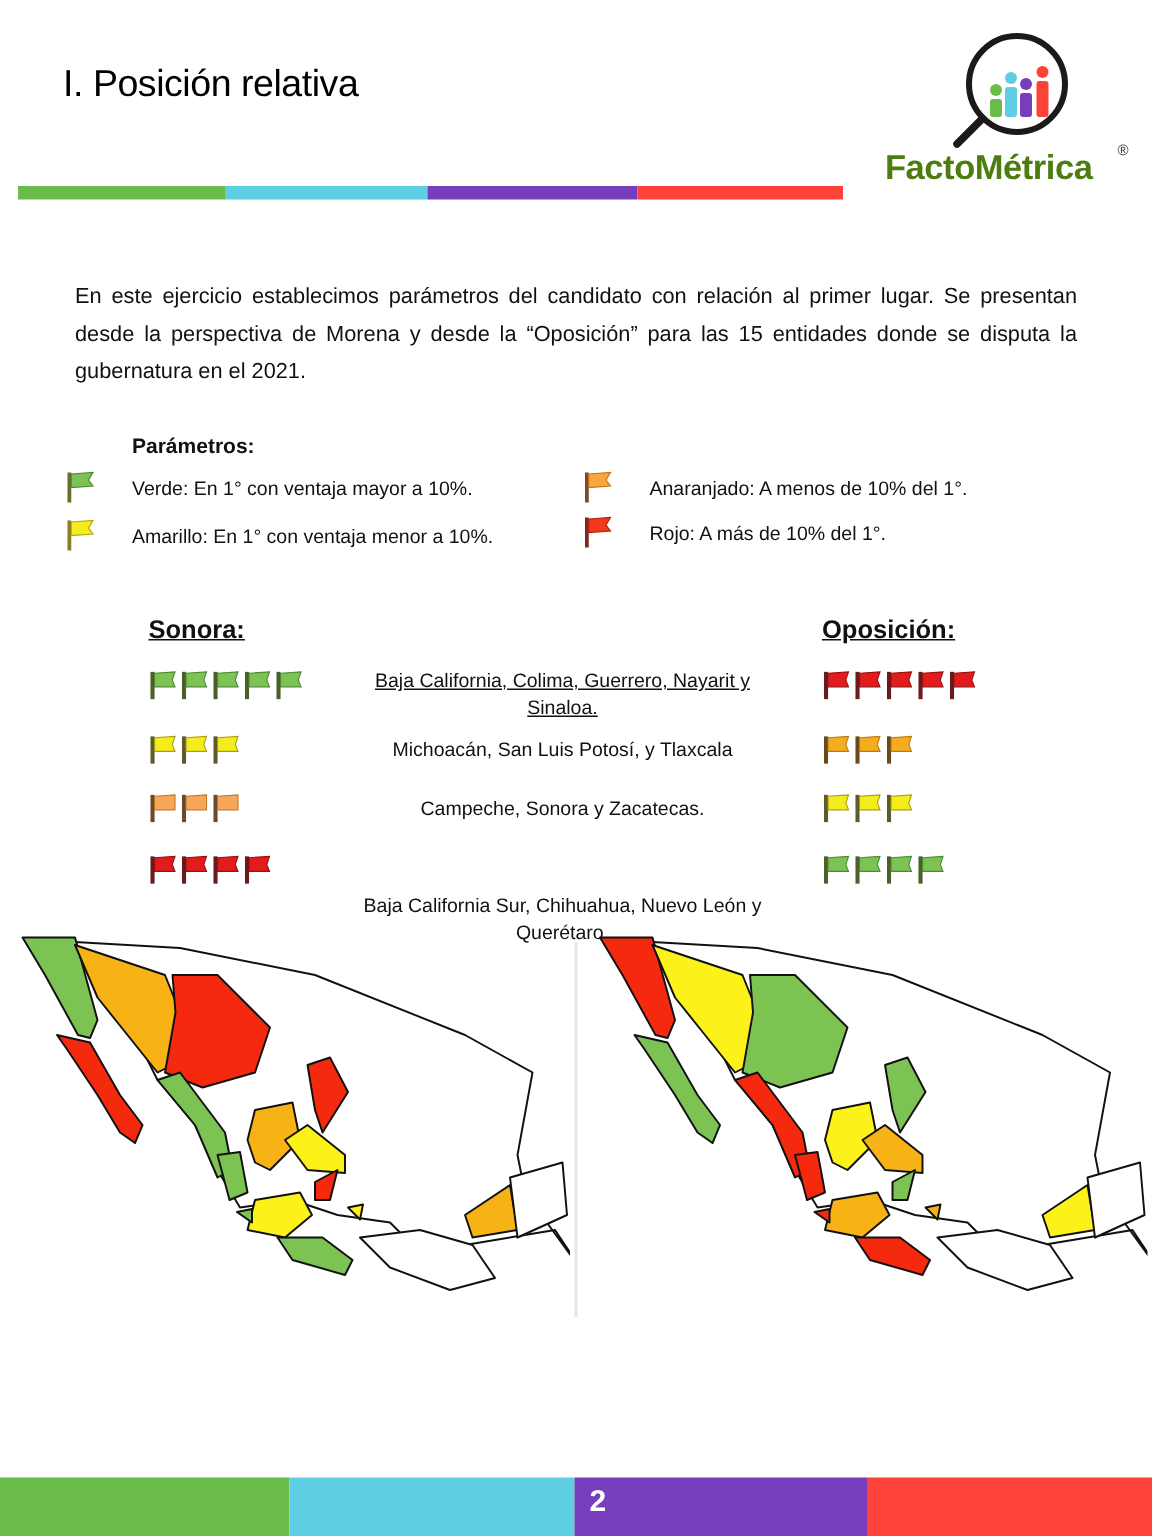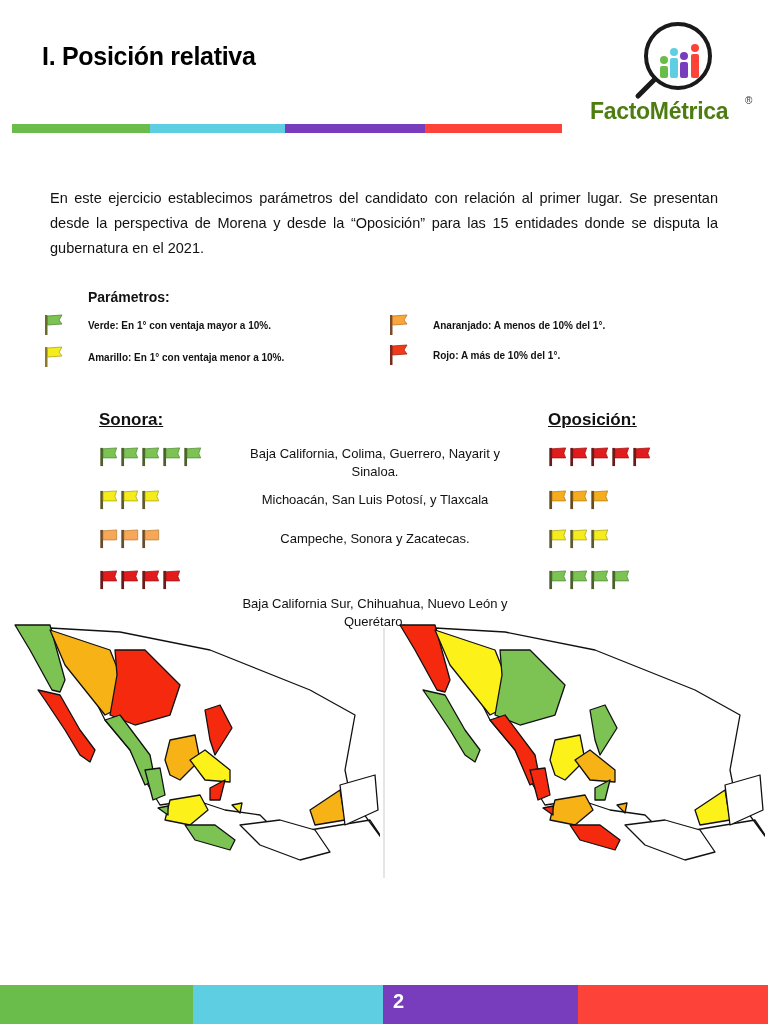--- a/index.html
+++ b/index.html
@@ -1,32 +1,32 @@
 <!DOCTYPE html>
 <html><head>
 <meta charset="utf-8">
 <style>
   * { box-sizing: border-box; margin: 0; padding: 0; }
   html, body { width: 768px; height: 1024px; background: #ffffff; overflow: hidden; }
   body { position: relative; font-family: "Liberation Sans", "DejaVu Sans", sans-serif; color: #111; }
 
-  .page-title { position: absolute; left: 42px; top: 42px; font-size: 25px; font-weight: bold; letter-spacing: -0.3px; color: #000; }
+  .page-title { position: absolute; left: 42px; top: 42px; font-size: 25px; font-weight: normal; letter-spacing: -0.3px; color: #000; }
 
   .top-bar { position: absolute; left: 12px; top: 124px; width: 550px; height: 9px; display: flex; }
   .top-bar span { display: block; height: 100%; }
 
   .logo { position: absolute; left: 585px; top: 20px; width: 180px; height: 110px; }
   .logo svg { position: absolute; left: 45px; top: 0; }
   .logo-text { position: absolute; left: 5px; top: 78px; font-size: 23px; font-weight: bold; color: #4d7c0f; letter-spacing: -0.3px; white-space: nowrap; }
   .logo-reg { position: absolute; left: 160px; top: 75px; font-size: 10px; color: #333; }
 
   .intro { position: absolute; left: 50px; top: 186px; width: 668px; font-size: 14.5px; line-height: 25px; text-align: justify; color: #111; }
 
   .params-title { position: absolute; left: 88px; top: 289px; font-size: 14px; font-weight: bold; }
-  .param { position: absolute; font-size: 10px; display: flex; align-items: center; font-weight: bold; }
+  .param { position: absolute; font-size: 13px; display: flex; align-items: center; }
   .param .flag { position: absolute; }
   .param-label { white-space: nowrap; }
 
   .flag { display: inline-block; width: 20px; height: 22px; }
 
   .col-title { position: absolute; font-size: 17px; font-weight: bold; text-decoration: underline; }
 
   .row-flags { position: absolute; display: flex; gap: 2px; }
   .row-flags .flag { width: 19px; height: 20px; }
   .row-text { position: absolute; left: 225px; width: 300px; text-align: center; font-size: 13px; line-height: 18px; color: #111; }
@@ -118,21 +118,21 @@
     </svg>
   <svg class="flag" viewBox="0 0 20 22">
       <rect x="1" y="1" width="3" height="20" fill="#4b5f2a"></rect>
       <path d="M4 2 L19 1 L17 7 L19 12 L4 12 Z" fill="#7cc354" stroke="#4e8a35" stroke-width="0.8"></path>
     </svg>
   <svg class="flag" viewBox="0 0 20 22">
       <rect x="1" y="1" width="3" height="20" fill="#4b5f2a"></rect>
       <path d="M4 2 L19 1 L17 7 L19 12 L4 12 Z" fill="#7cc354" stroke="#4e8a35" stroke-width="0.8"></path>
     </svg>
 </div>
-<div class="row-text" style="top:445px;">Baja California, Colima, Guerrero, Nayarit y Sinaloa.</div>
+<div class="row-text" style="top:445px;text-decoration:underline;">Baja California, Colima, Guerrero, Nayarit y Sinaloa.</div>
 <div class="row-flags" style="left:548px;top:447px;">
   <svg class="flag" viewBox="0 0 20 22">
       <rect x="1" y="1" width="3" height="20" fill="#6a1a1a"></rect>
       <path d="M4 2 L19 1 L17 7 L19 12 L4 12 Z" fill="#e21c1c" stroke="#9a1010" stroke-width="0.8"></path>
     </svg>
   <svg class="flag" viewBox="0 0 20 22">
       <rect x="1" y="1" width="3" height="20" fill="#6a1a1a"></rect>
       <path d="M4 2 L19 1 L17 7 L19 12 L4 12 Z" fill="#e21c1c" stroke="#9a1010" stroke-width="0.8"></path>
     </svg>
   <svg class="flag" viewBox="0 0 20 22">

